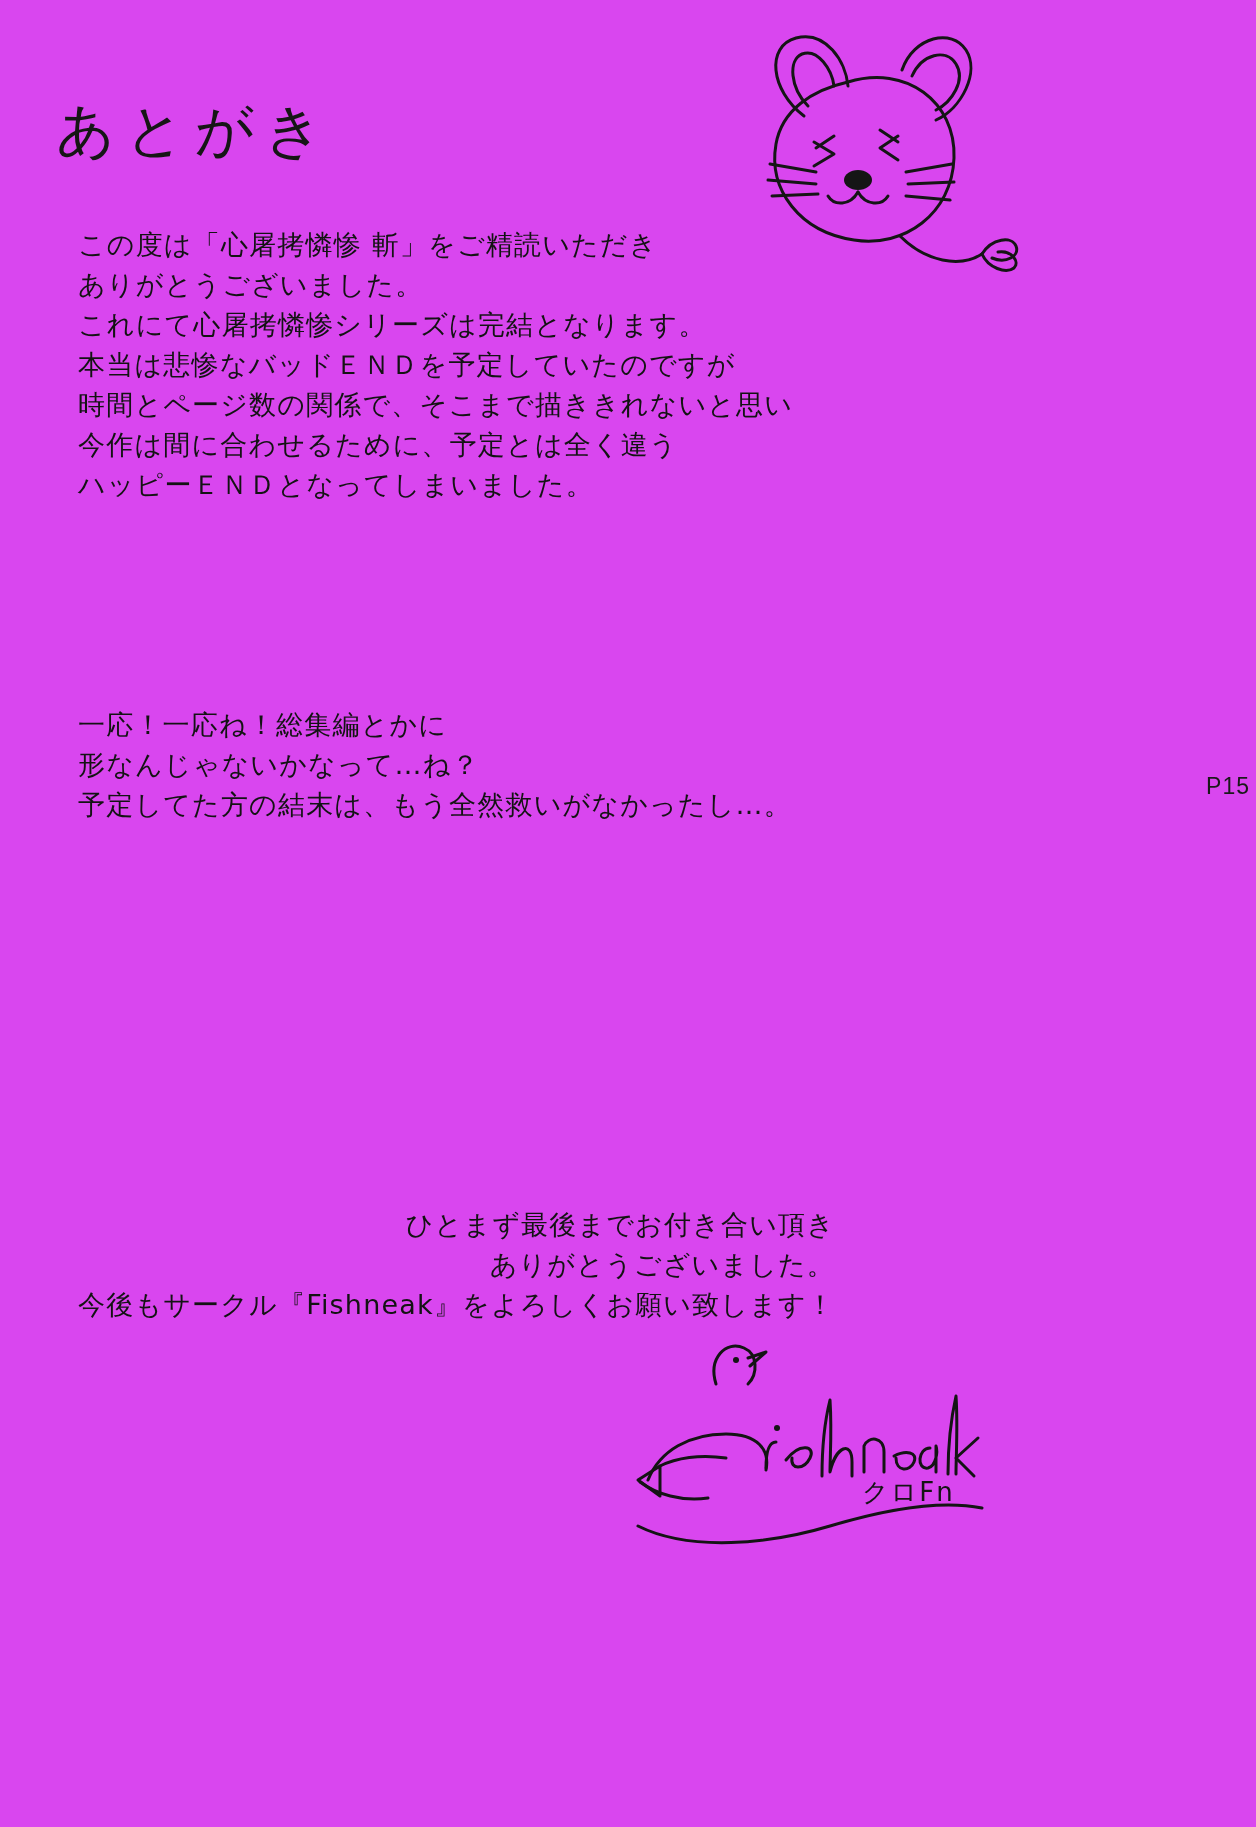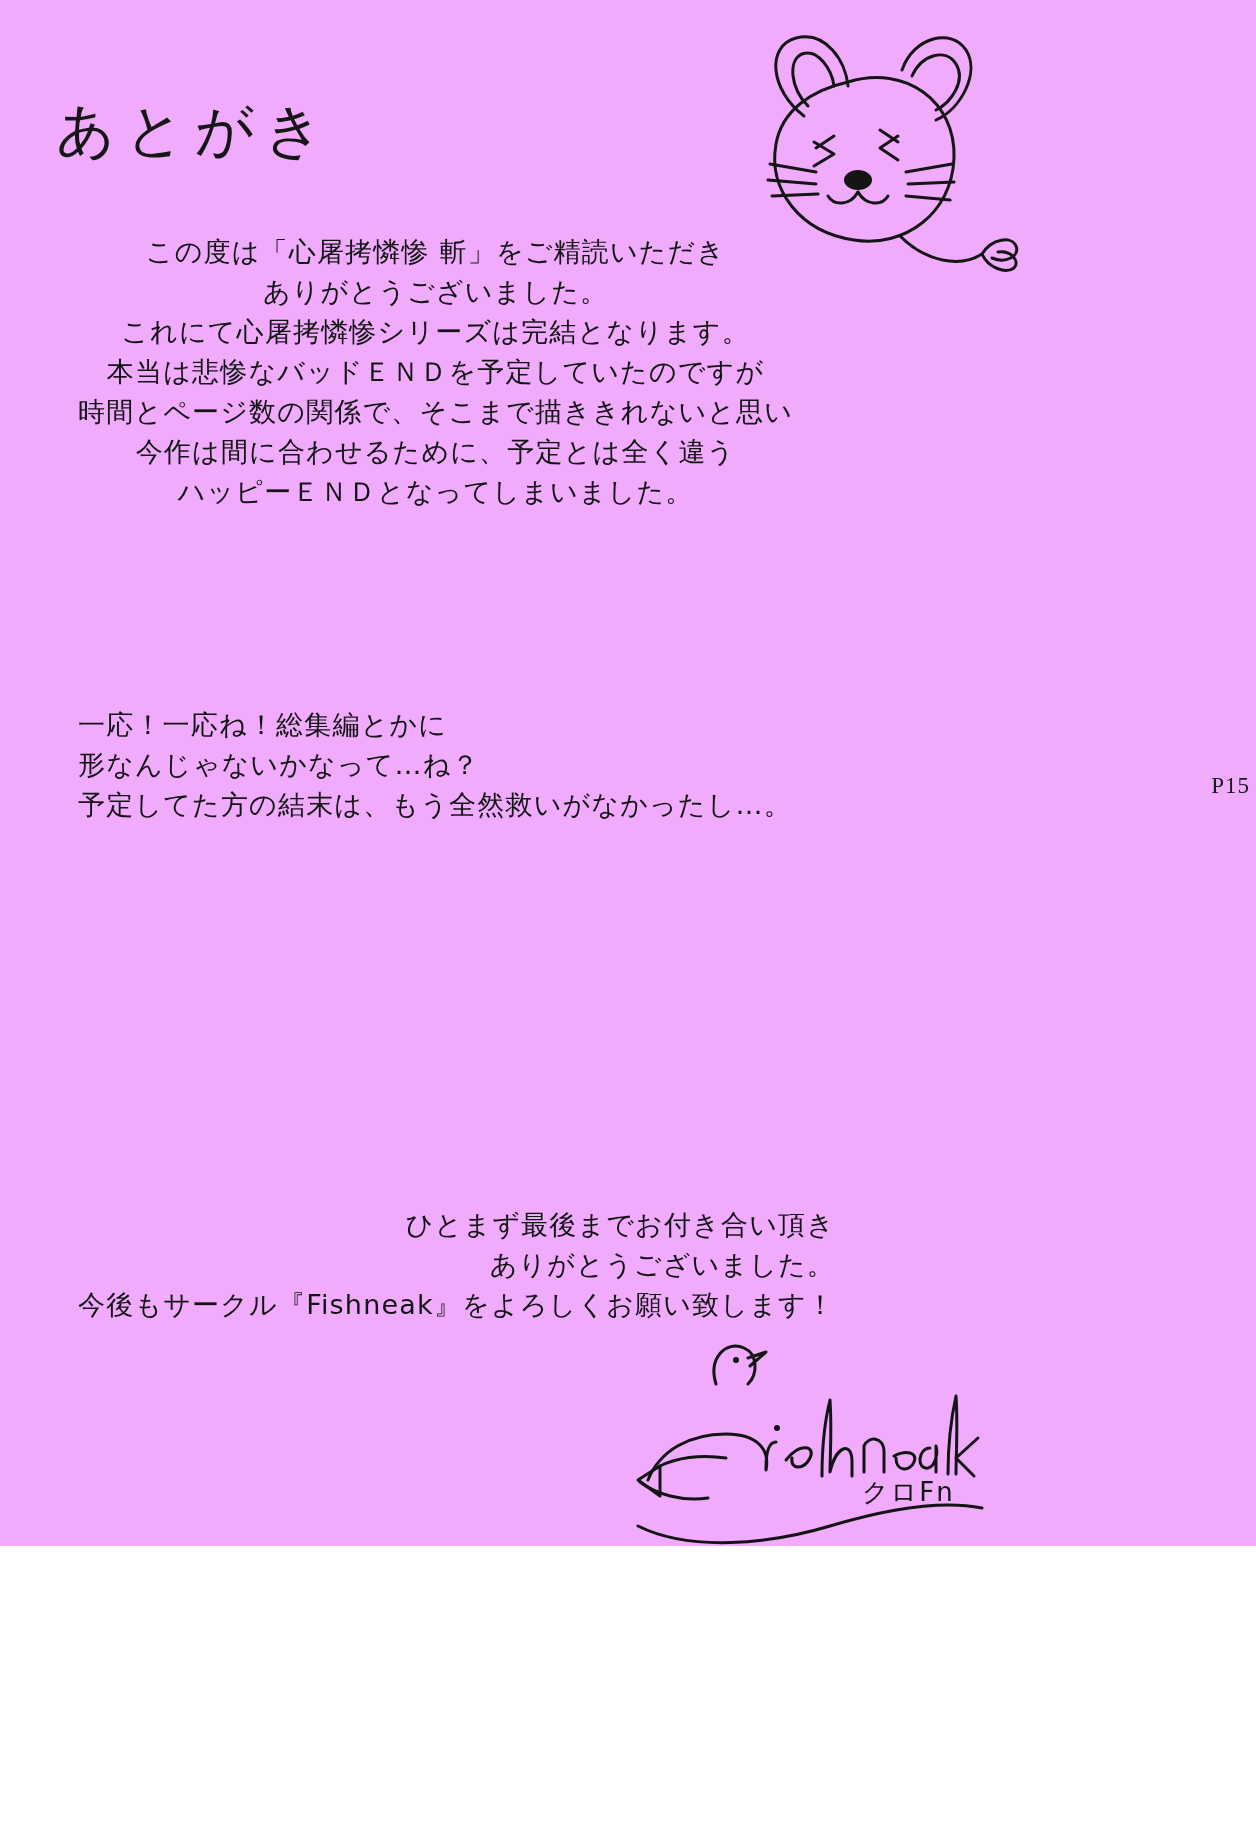--- a/index.html
+++ b/index.html
@@ -13,22 +13,22 @@
     position: relative;
     font-family: "DejaVu Sans", sans-serif;
     color: #111111;
     overflow: hidden;
   }
 
   .page {
     position: absolute;
     left: 0; top: 0;
     width: 1256px;
-    height: 1546px;
-    background: #f0abfc;
+    height: 1827px;
+    background: #d946ef;
   }
 
   
   .afterword-title {
     position: absolute;
     left: 56px;
     top: 92px;
     font-size: 58px;
     letter-spacing: 10px;
     font-weight: 400;
@@ -41,35 +41,35 @@
   .body-block {
     position: absolute;
     left: 78px;
     font-size: 27px;
     line-height: 40px;
     letter-spacing: 1.2px;
     color: #131313;
     white-space: pre-line;
     font-family: "DejaVu Sans", sans-serif;
   }
-  #block-1 { top: 232px; text-align: center; }
+  #block-1 { top: 225px; }
   #block-2 { top: 562px; }
   #block-3 { top: 705px; }
   #block-4 { top: 888px; }
   #block-5 { top: 1205px; text-align: right; }
 
   
   .page-number {
     position: absolute;
     right: 6px;
     top: 773px;
     font-size: 23px;
     letter-spacing: 1px;
     color: #1a1a1a;
-    font-family: Liberation Serif, serif;
+    font-family: Liberation Sans, sans-serif;
   }
 
   
   .mouse-doodle {
     position: absolute;
     left: 730px;
     top: 24px;
     width: 290px;
     height: 260px;
   }

